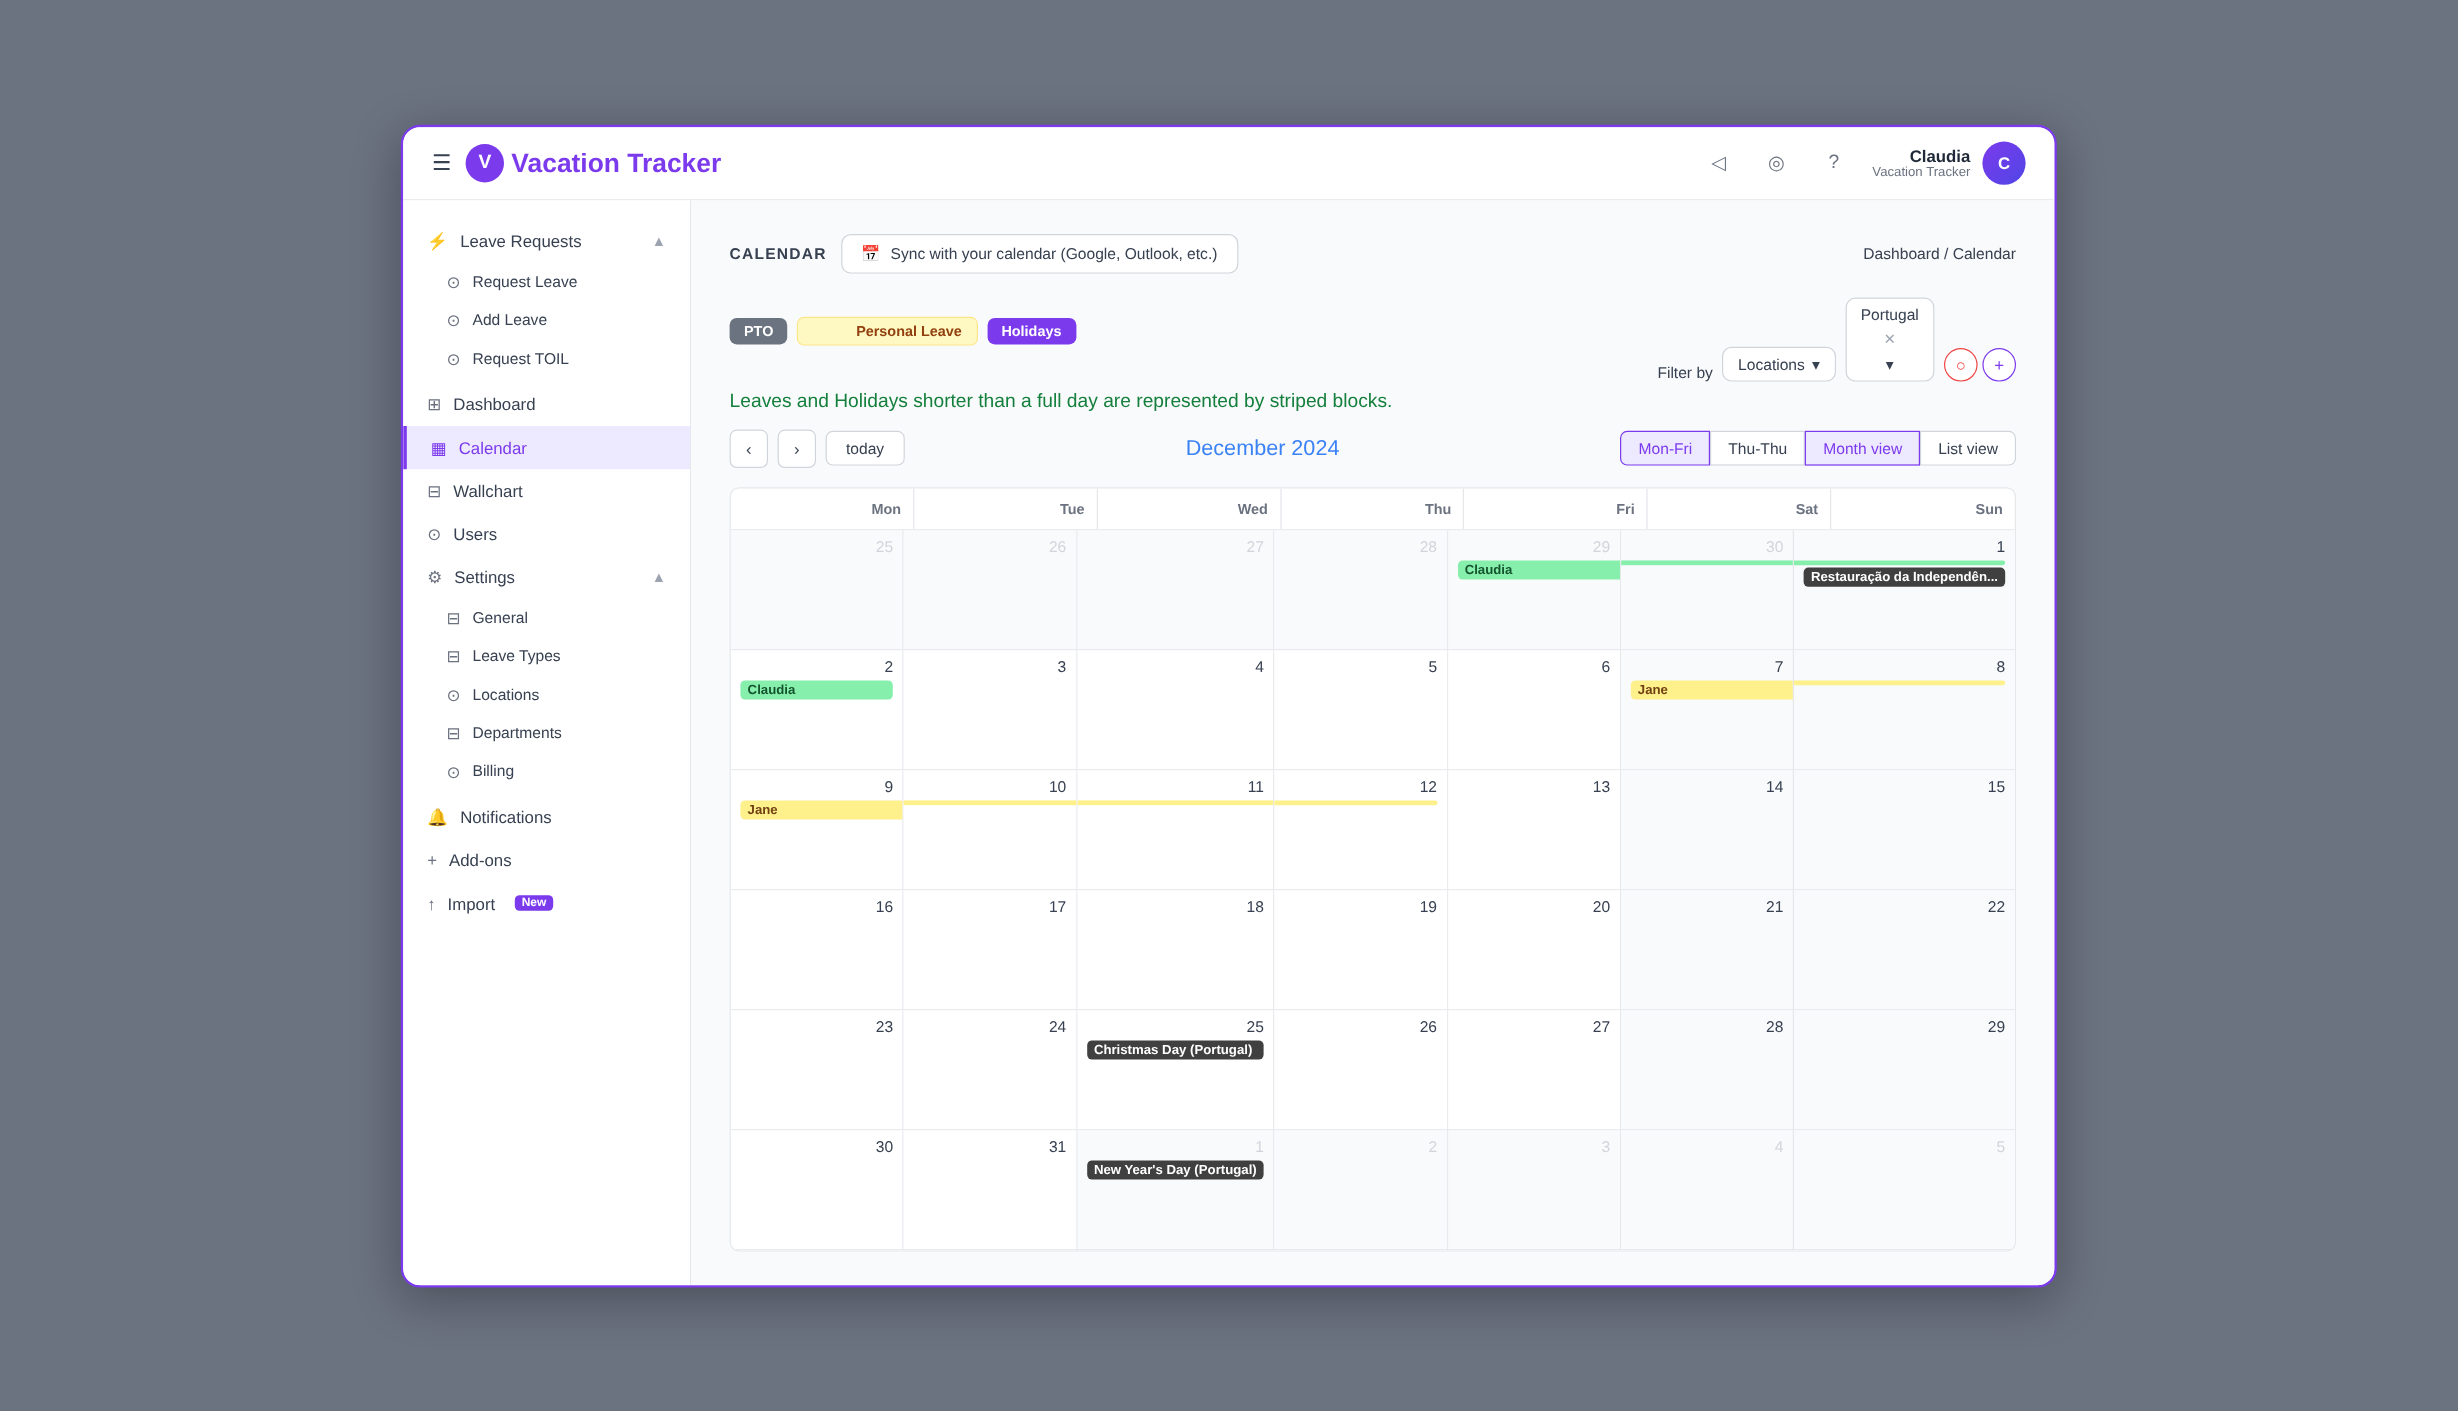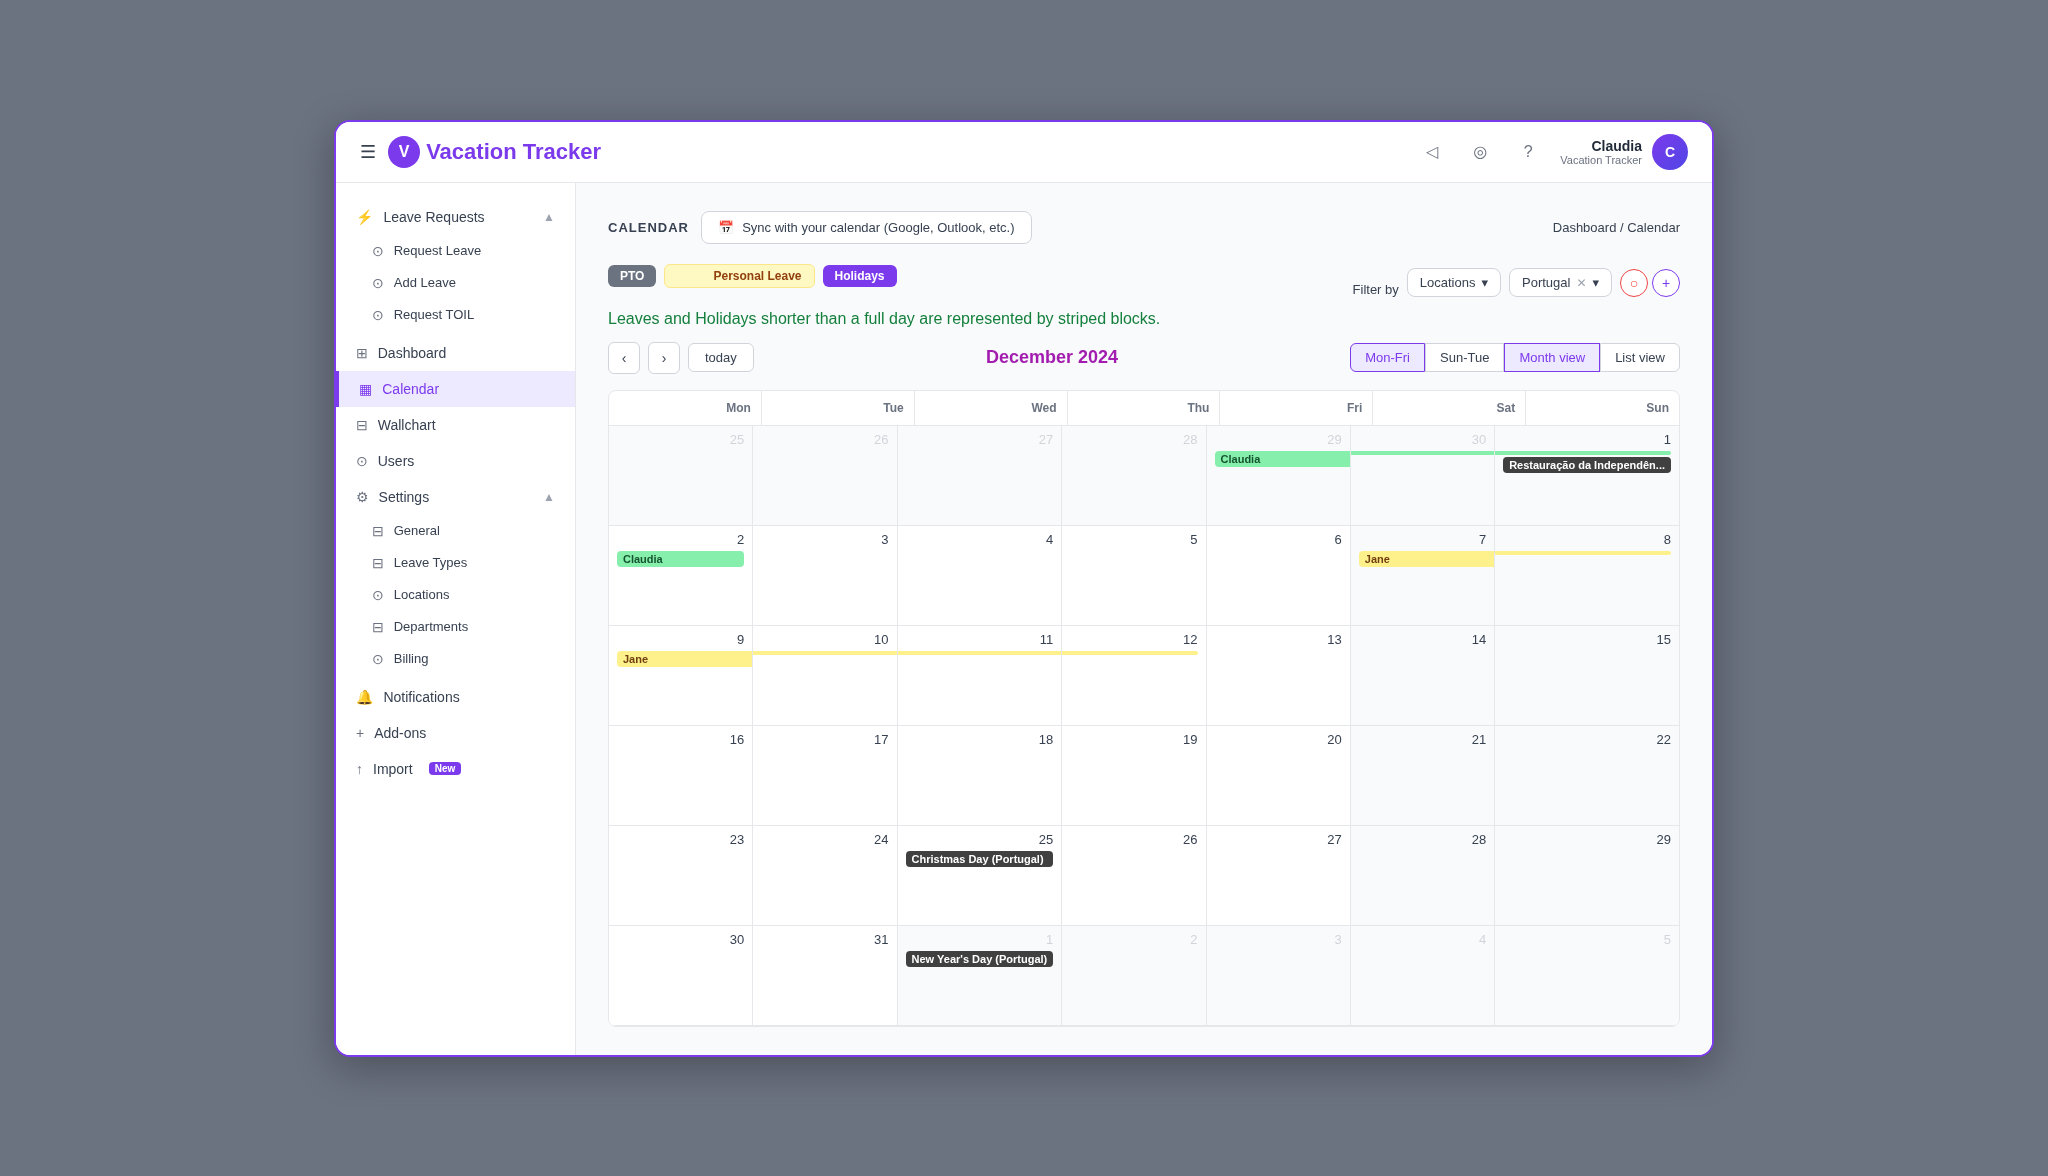--- a/index.html
+++ b/index.html
@@ -278,20 +278,21 @@
     .filter-tag {
       display: flex;
       align-items: center;
       gap: 6px;
       padding: 6px 12px;
       border: 1px solid #d1d5db;
       border-radius: 8px;
       background: #fff;
       font-size: 13px;
       color: #374151;
+      flex-direction: column;
     }
     .filter-tag-x {
       cursor: pointer;
       color: #9ca3af;
       font-size: 12px;
     }
     .filter-icons {
       display: flex;
       gap: 4px;
     }
@@ -336,22 +337,22 @@
       padding: 6px 16px;
       border: 1px solid #d1d5db;
       border-radius: 6px;
       background: #fff;
       cursor: pointer;
       font-size: 13px;
       color: #374151;
     }
     .cal-month-title {
       font-size: 18px;
-      font-weight: 700;
-      color: #a21caf;
+      font-weight: 400;
+      color: #3b82f6;
     }
     .view-controls {
       display: flex;
       align-items: center;
       gap: 0;
     }
     .view-btn {
       padding: 6px 14px;
       border: 1px solid #d1d5db;
       background: #fff;
@@ -624,21 +625,21 @@
 
       <div class="cal-nav">
         <div class="cal-nav-left">
           <button class="nav-btn">‹</button>
           <button class="nav-btn">›</button>
           <button class="today-btn">today</button>
         </div>
         <div class="cal-month-title">December 2024</div>
         <div class="view-controls">
           <button class="view-btn active">Mon-Fri</button>
-          <button class="view-btn">Sun-Tue</button>
+          <button class="view-btn">Thu-Thu</button>
           <button class="view-btn active">Month view</button>
           <button class="view-btn">List view</button>
         </div>
       </div>
 
       <div class="calendar-grid">
         <div class="cal-header-row">
           <div class="cal-header-cell">Mon</div>
           <div class="cal-header-cell">Tue</div>
           <div class="cal-header-cell">Wed</div>

